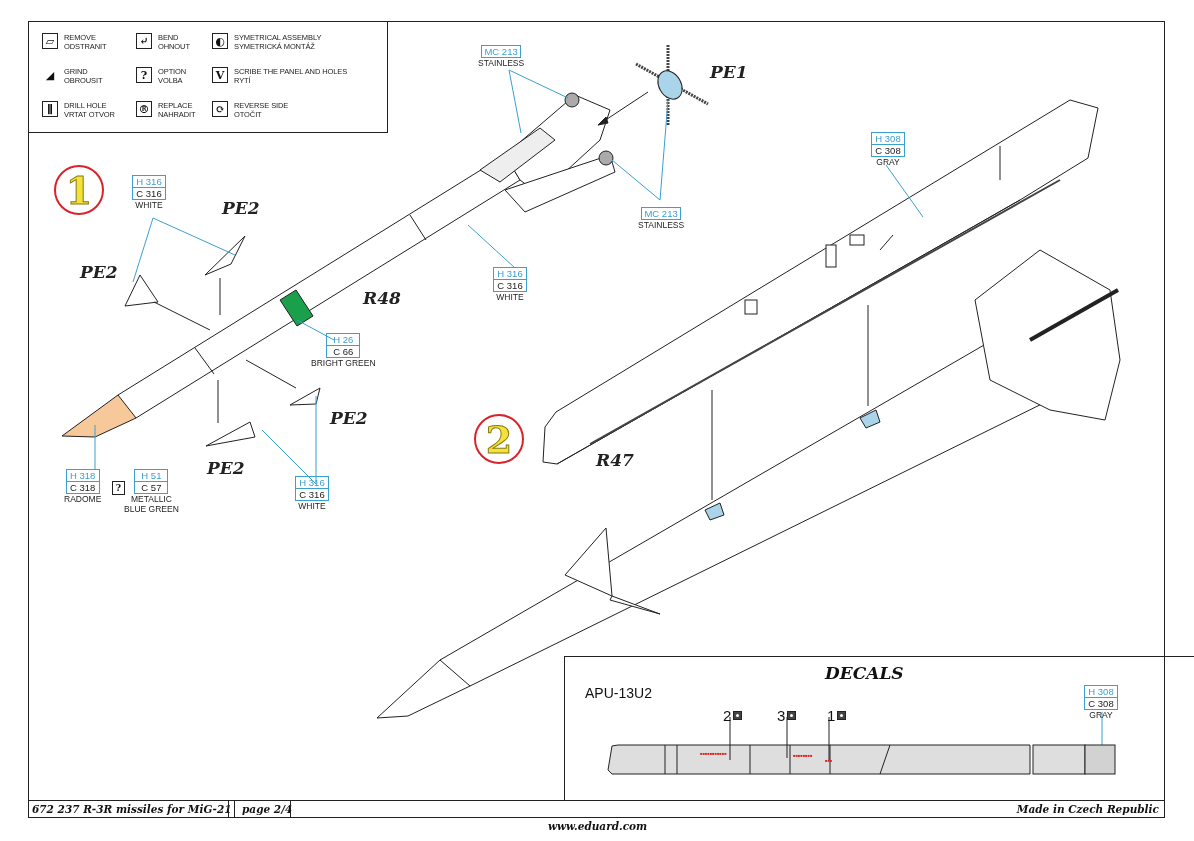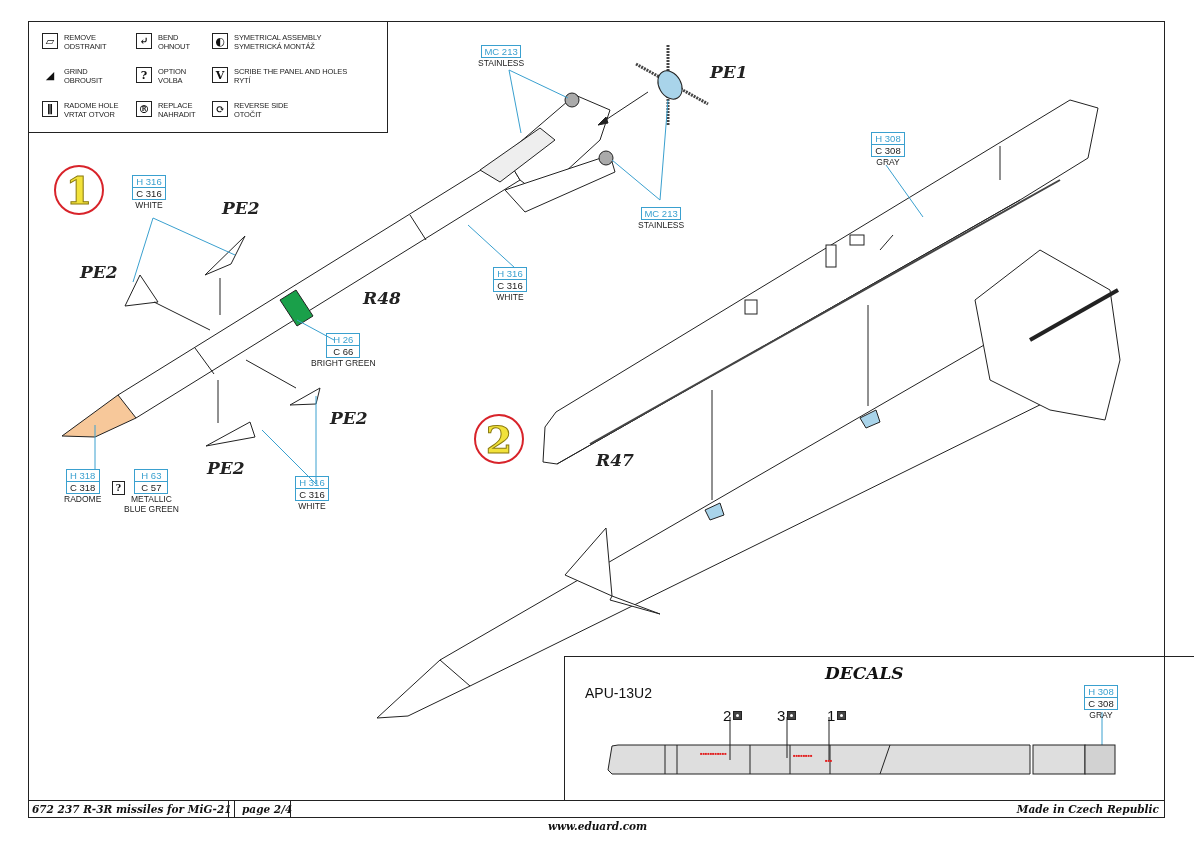--- a/index.html
+++ b/index.html
@@ -78,21 +78,21 @@
   <div class="lg-item" style="left:184px;top:46px">
     <div class="lg-icon">V</div>
     <div class="lg-text">
         <span>SCRIBE THE PANEL AND HOLES</span>
         <span>RYTÍ</span>
       </div>
   </div>
   <div class="lg-item" style="left:14px;top:80px">
     <div class="lg-icon">⫼</div>
     <div class="lg-text">
-        <span>RADOME HOLE</span>
+        <span>DRILL HOLE</span>
         <span>VRTAT OTVOR</span>
       </div>
   </div>
   <div class="lg-item" style="left:108px;top:80px">
     <div class="lg-icon">®</div>
     <div class="lg-text">
         <span>REPLACE</span>
         <span>NAHRADIT</span>
       </div>
   </div>
@@ -223,21 +223,21 @@
   <div class="c">C 316</div>
   <div class="n">WHITE</div>
 </div>
 <div class="cbox" style="left:64px;top:469px">
   <div class="h">H 318</div><br>
   <div class="c">C 318</div>
   <div class="n">RADOME</div>
 </div>
 <div style="position:absolute;left:112px;top:481px;width:11px;height:12px;border:1px solid #222;font-size:9px;font-weight:bold;text-align:center;line-height:12px;font-family:'DejaVu Serif',serif;">?</div>
 <div class="cbox" style="left:124px;top:469px">
-  <div class="h">H 63</div><br>
+  <div class="h">H 51</div><br>
   <div class="c">C 57</div>
   <div class="n">METALLIC</div>
   <div class="n">BLUE GREEN</div>
 </div>
 <div class="cbox" style="left:295px;top:476px">
   <div class="h">H 316</div><br>
   <div class="c">C 316</div>
   <div class="n">WHITE</div>
 </div>
 <div class="mc" style="left:478px;top:45px">

